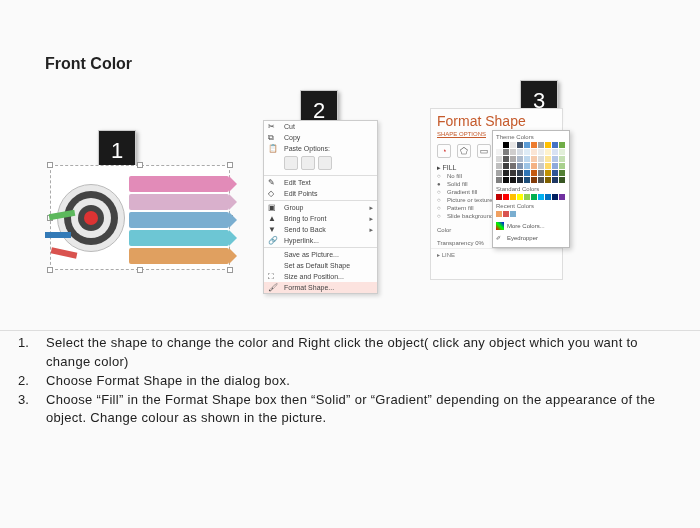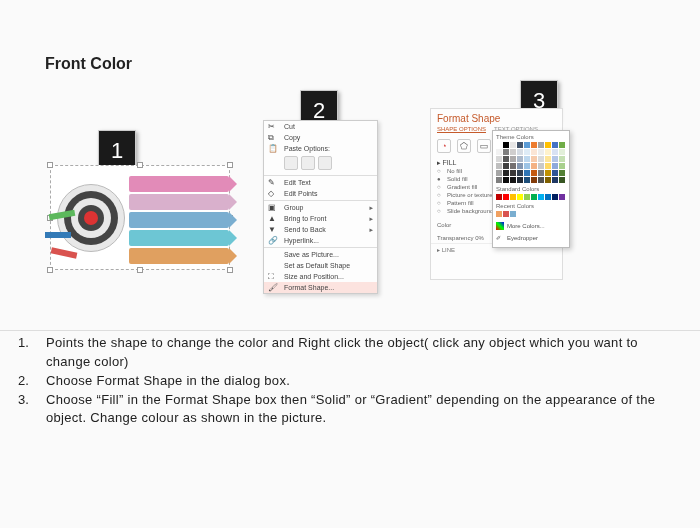--- a/index.html
+++ b/index.html
@@ -43,21 +43,21 @@
   .ctx-item { padding: 2px 18px 2px 20px; position: relative; white-space: nowrap; overflow: hidden; }
   .ctx-item.arrow::after { content: "▸"; position: absolute; right: 4px; top: 2px; font-size:7px; color:#666; }
   .ctx-item .ico { position: absolute; left: 4px; top: 1px; width: 10px; height: 10px; font-size: 8px; }
   .ctx-sep { height: 1px; background: #ddd; margin: 1px 0; }
   .ctx-subicons { padding: 2px 4px 4px 20px; display: flex; gap: 3px; }
   .ctx-subicons span { width: 14px; height: 14px; background: #eee; border: 1px solid #ccc; border-radius: 2px; }
   .ctx-item.hl { background: #fce3df; }
 
   
   .fmt-pane { position: absolute; top: 108px; left: 430px; width: 133px; height: 172px; background: #fdfdfd; border: 1px solid #ddd; font-size: 7px; color: #555; }
-  .fmt-title { color: #c55a2b; font-size: 10px; padding: 4px 6px 2px; }
+  .fmt-title { color: #c55a2b; font-size: 14px; padding: 4px 6px 2px; }
   .fmt-tabs { display: flex; gap: 8px; padding: 0 6px 4px; font-size: 6px; color: #999; }
   .fmt-tabs span:first-child { color: #c55a2b; border-bottom: 1px solid #c55a2b; }
   .fmt-icons { display: flex; gap: 6px; padding: 2px 6px 4px; }
   .fmt-icons span { width: 14px; height: 14px; border: 1px solid #ccc; border-radius: 2px; display:flex; align-items:center; justify-content:center; font-size:9px; }
   .fmt-icons span:first-child { color: #d9534f; }
   .fmt-sect { padding: 2px 6px; }
   .fmt-sect-h { font-size: 7px; color: #444; }
   .fmt-radio { padding: 1px 0 1px 10px; font-size: 6px; color: #666; position: relative; }
   .fmt-radio::before { content:"○"; position:absolute; left:0; font-size:6px; }
   .fmt-radio.sel::before { content:"●"; }
@@ -261,21 +261,21 @@
       </div>
     <div class="cp-row"><span class="sw" style="background:linear-gradient(45deg,#f00,#0f0,#00f)"></span><span>More Colors...</span></div>
     <div class="cp-row"><span class="sw">✐</span><span>Eyedropper</span></div>
   </div>
 
   <div class="hr"></div>
 
   <div class="instructions">
     <div class="line">
       <span class="num">1.</span>
-      <span class="txt">Points the shape to change the color and Right click the object( click any object which you want to change color)</span>
+      <span class="txt">Select the shape to change the color and Right click the object( click any object which you want to change color)</span>
     </div>
     <div class="line">
       <span class="num">2.</span>
       <span class="txt">Choose Format Shape in the dialog box.</span>
     </div>
     <div class="line">
       <span class="num">3.</span>
       <span class="txt">Choose “Fill” in the Format Shape box then “Solid” or “Gradient” depending on the appearance of the object. Change colour as shown in the picture.</span>
     </div>
   </div>

